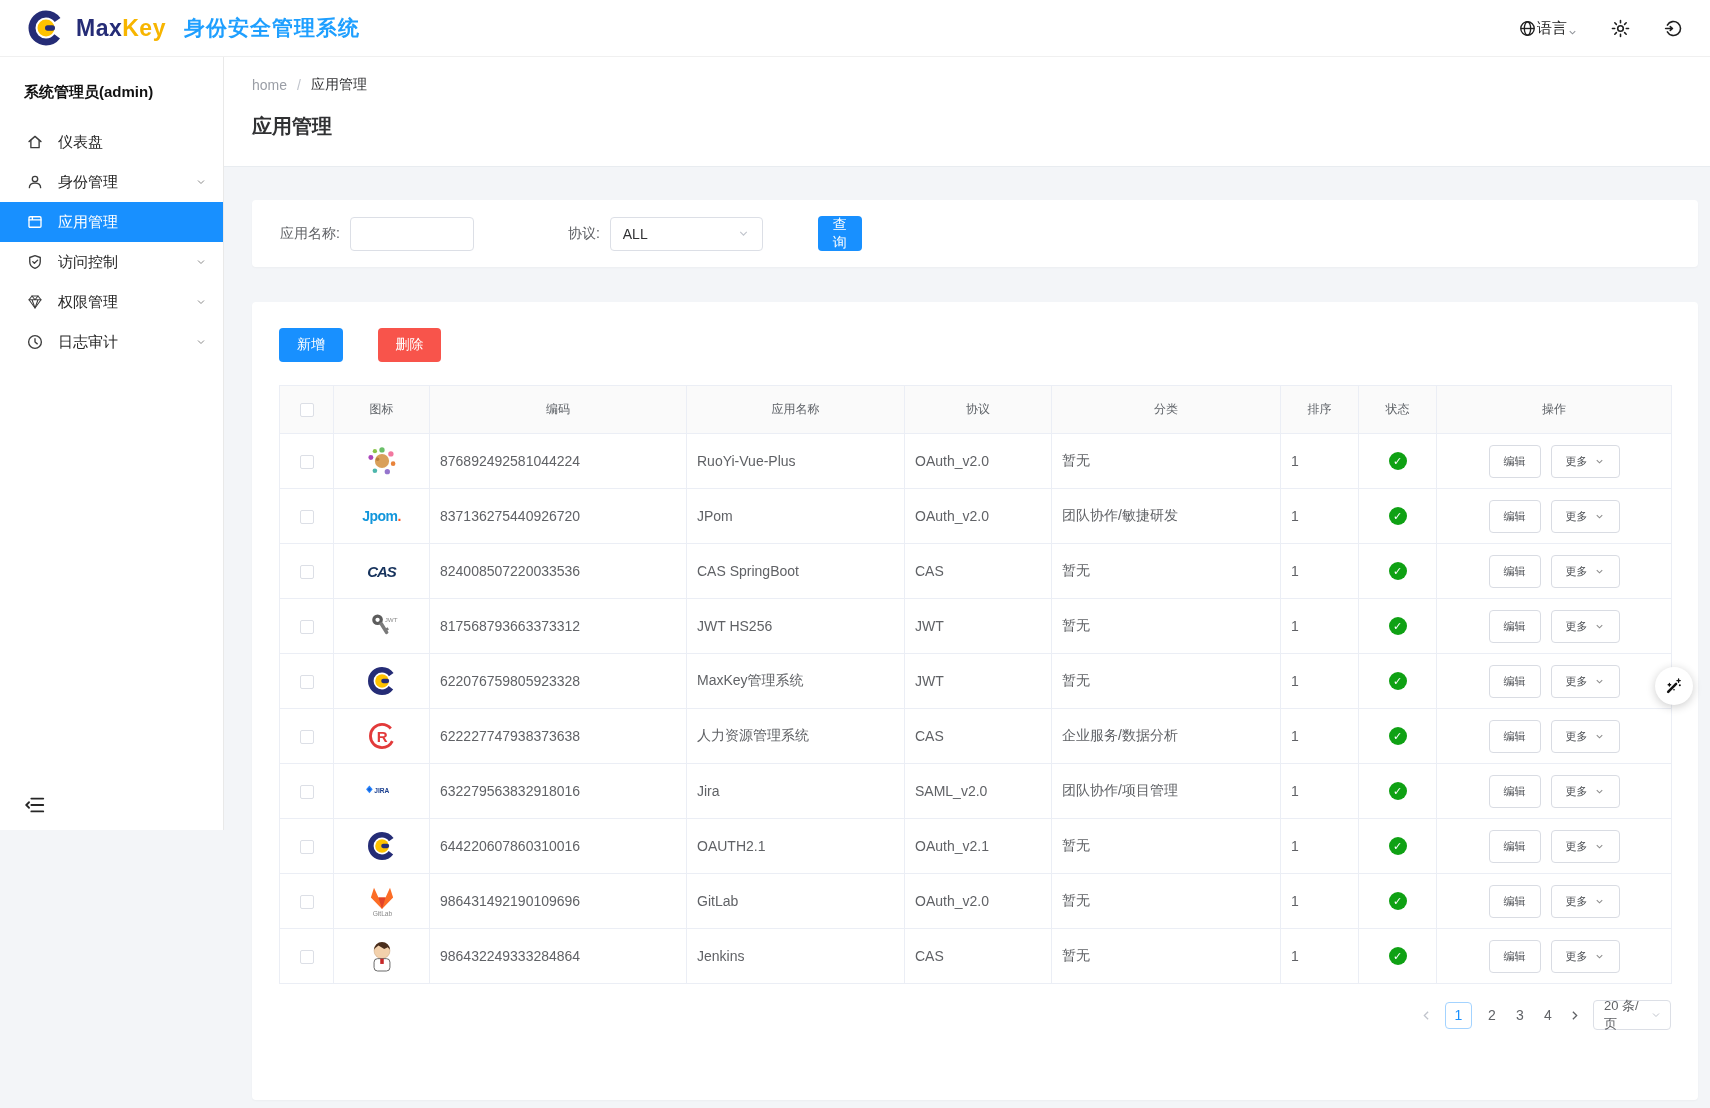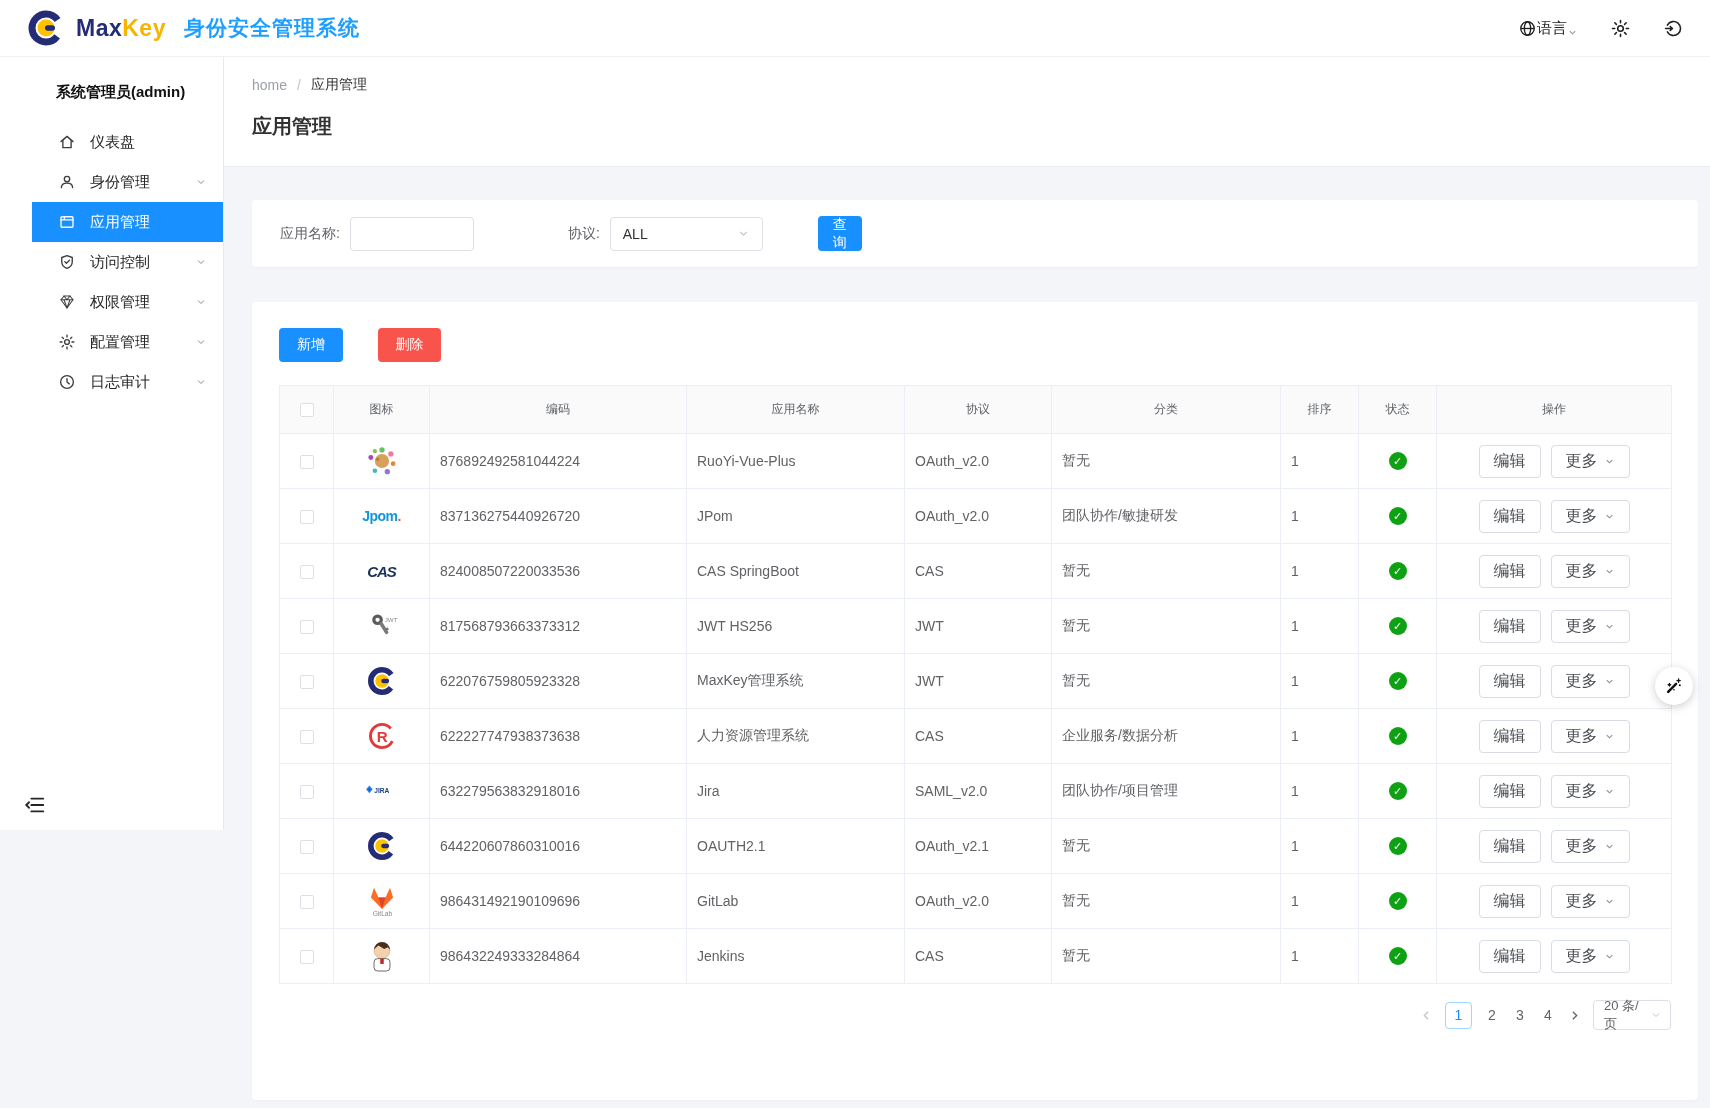--- a/index.html
+++ b/index.html
@@ -18,21 +18,21 @@
   .brand{display:flex;align-items:center;gap:10px;}
   .brand-name{font-size:23px;font-weight:800;letter-spacing:.5px;}
   .brand-name .p1{color:var(--navy);} .brand-name .p2{color:var(--gold);}
   .brand-sub{font-size:21px;font-weight:800;color:var(--brandblue);margin-left:8px;letter-spacing:1px;}
   .topbar-right{margin-left:auto;display:flex;align-items:center;gap:32px;color:#1f1f1f;}
   .lang-group{display:flex;align-items:flex-end;gap:0;font-size:15px;color:#1f1f1f;cursor:pointer;}
   .icon-btn{cursor:pointer;color:#1f1f1f;}
 
   
   .sidebar{position:absolute;top:57px;left:0;width:224px;height:773px;background:#fff;
-    border-right:1px solid #e9e9e9;z-index:10;padding-left:32px;}
+    border-right:1px solid #e9e9e9;z-index:10;}
   .sidebar-user{padding:26px 0 0 24px;font-size:15px;font-weight:bold;color:#111;}
   .menu{margin-top:20px;}
   .menu-item{height:40px;display:flex;align-items:center;padding-left:26px;gap:14px;
     font-size:15px;color:#262626;cursor:pointer;}
   .menu-item .mi-icon{width:18px;height:18px;color:#3d3d3d;flex:0 0 18px;}
   .menu-item .chev{margin-left:auto;margin-right:16px;color:#8c8c8c;}
   .menu-item.active{background:var(--primary);color:#fff;}
   .menu-item.active .mi-icon,.menu-item.active .chev{color:#fff;}
   .collapse-btn{position:absolute;bottom:14px;left:24px;color:#262626;cursor:pointer;}
 
@@ -72,21 +72,21 @@
     border:1px solid var(--border);text-align:center;}
   .app-table td{height:55px;font-size:14px;color:var(--txt);border:1px solid var(--border);
     text-align:left;padding-left:10px;background:#fff;}
   .app-table td.c{text-align:center;padding-left:0;}
   .checkbox{display:inline-block;width:14px;height:14px;border:1px solid var(--input-border);
     border-radius:2px;background:#fff;vertical-align:middle;cursor:pointer;}
   .app-ic{width:34px;height:34px;margin:0 auto;display:flex;align-items:center;justify-content:center;}
   .status-dot{width:18px;height:18px;border-radius:50%;background:var(--success);color:#fff;
     font-size:11px;font-weight:bold;display:inline-flex;align-items:center;justify-content:center;line-height:1;}
   .btn-outline{height:33px;background:#fff;border:1px solid #d9dce3;border-radius:4px;color:#4a4d52;
-    font-size:16px;padding:0 14px;display:inline-flex;align-items:center;gap:6px;cursor:pointer;}
+    font-size:11px;padding:0 14px;display:inline-flex;align-items:center;gap:6px;cursor:pointer;}
   .act-wrap{display:flex;gap:10px;justify-content:center;align-items:center;}
   .btn-outline .m-chev{color:#8c8c8c;}
 
   
   .ic-jpom{color:#1296db;font-weight:800;font-size:14px;letter-spacing:-.5px;}
   .ic-jpom i{color:#ff5722;font-style:normal;}
   .ic-cas{color:#16325c;font-weight:900;font-style:italic;font-size:15px;letter-spacing:-1px;}
 
   
   .pagination{margin-top:16px;display:flex;justify-content:flex-end;align-items:center;gap:12px;
@@ -224,34 +224,20 @@
           </svg>
         </span>
         <span>权限管理</span>
         <span class="chev">
           <svg width="12" height="12" viewBox="0 0 24 24" fill="none" stroke="currentColor" stroke-width="2">
             <path d="M6 9l6 6 6-6"></path>
           </svg>
         </span>
       </div>
 
-      <div class="menu-item">
-        <span class="mi-icon">
-          <svg width="18" height="18" viewBox="0 0 24 24" fill="none" stroke="currentColor" stroke-width="1.8" stroke-linecap="round" stroke-linejoin="round">
-            <circle cx="12" cy="12" r="3.2"></circle>
-            <path d="M12 2.8v2.6M12 18.6v2.6M2.8 12h2.6M18.6 12h2.6M5.5 5.5l1.8 1.8M16.7 16.7l1.8 1.8M18.5 5.5l-1.8 1.8M7.3 16.7l-1.8 1.8"></path>
-          </svg>
-        </span>
-        <span>配置管理</span>
-        <span class="chev">
-          <svg width="12" height="12" viewBox="0 0 24 24" fill="none" stroke="currentColor" stroke-width="2">
-            <path d="M6 9l6 6 6-6"></path>
-          </svg>
-        </span>
-      </div>
 
       <div class="menu-item">
         <span class="mi-icon">
           <svg width="18" height="18" viewBox="0 0 24 24" fill="none" stroke="currentColor" stroke-width="1.8" stroke-linecap="round" stroke-linejoin="round">
             <circle cx="12" cy="12" r="8.5"></circle>
             <path d="M12 7.5V12l3 2.5"></path>
           </svg>
         </span>
         <span>日志审计</span>
         <span class="chev">

